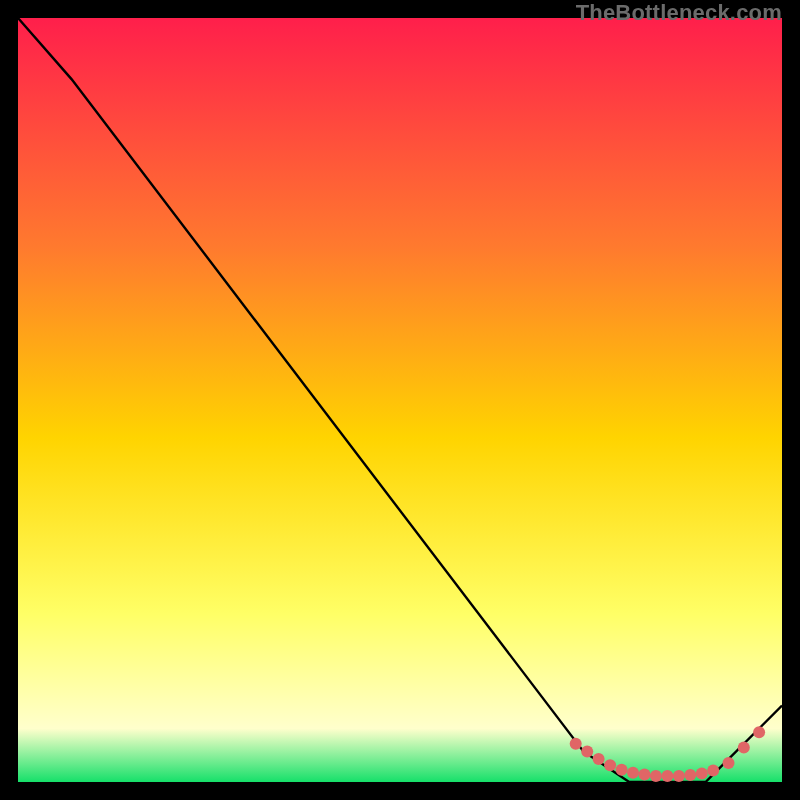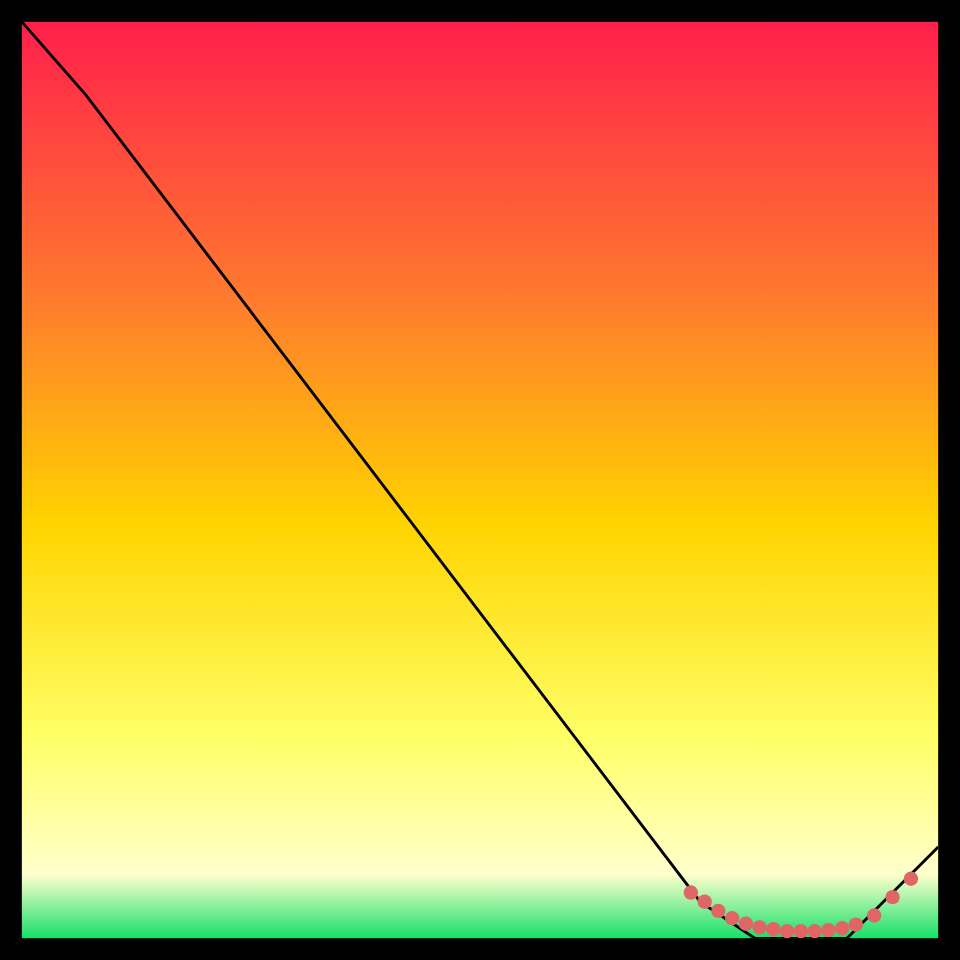--- a/index.html
+++ b/index.html
@@ -75,13 +75,14 @@
           <circle cx="672.3" cy="757.1" r="6" fill="#e06666"></circle>
           <circle cx="683.8" cy="755.6" r="6" fill="#e06666"></circle>
           <circle cx="695.2" cy="752.5" r="6" fill="#e06666"></circle>
           <circle cx="710.5" cy="744.9" r="6" fill="#e06666"></circle>
           <circle cx="725.8" cy="729.6" r="6" fill="#e06666"></circle>
           <circle cx="741.1" cy="714.3" r="6" fill="#e06666"></circle>
         </g>
     </svg>
   </div>
 
+  <div class="watermark">TheBottleneck.com</div>
 </div>
 
 </body></html>

